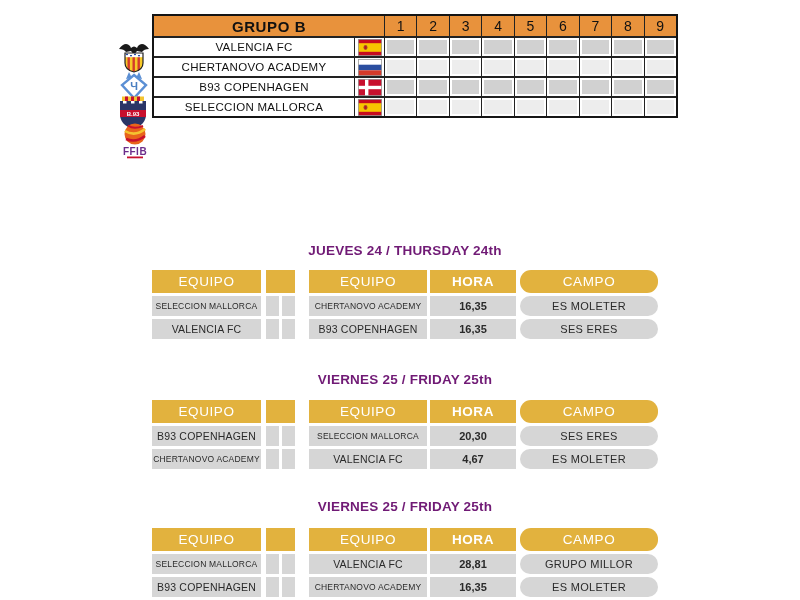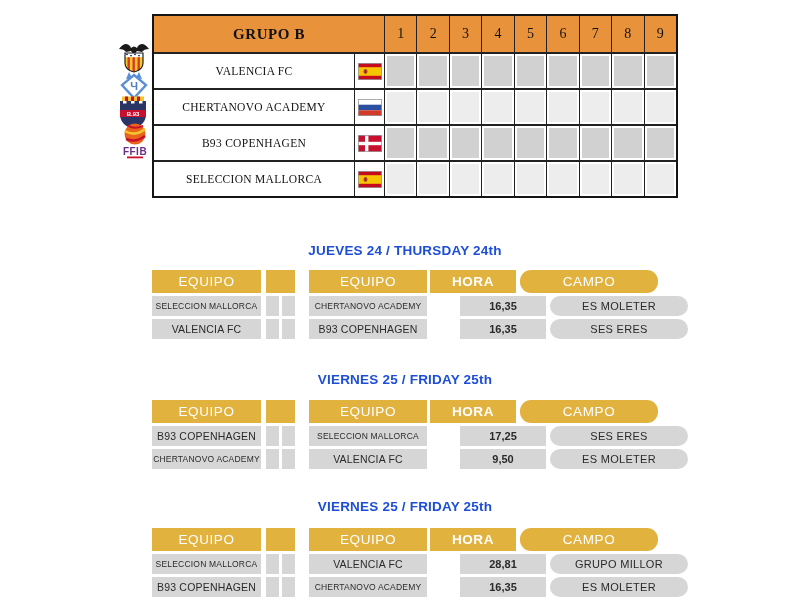--- a/index.html
+++ b/index.html
@@ -7,21 +7,21 @@
   .page {
     position:relative; width:800px; height:600px; background:#ffffff;
     font-family:"Liberation Sans", sans-serif; overflow:hidden;
   }
 
   
   .gtable {
     position:absolute; left:152px; top:14px; width:526px;
     border:2px solid #151515; background:#fff;
   }
-  .grow { display:flex; height:36px;font-family:Liberation Serif, serif; }
+  .grow { display:flex; height:20px; }
   .grow + .grow { border-top:2px solid #222; }
   .gtitle-cell {
     width:230px; flex:none; background:#E8923C; color:#111;
     font-size:15px; font-weight:bold; letter-spacing:.6px;
     display:flex; align-items:center; justify-content:center;
   }
   .gnum-h {
     flex:1; background:#E8923C; color:#111; font-size:14px;
     border-left:1.5px solid #222;
     display:flex; align-items:center; justify-content:center;
@@ -41,21 +41,21 @@
   }
   .row-dark .gcell { background:#D1D1D1; }
   .row-light .gcell { background:#EDEDED; }
 
   
   .glogo { position:absolute; display:block; }
 
   
   .sched-title {
     position:absolute; left:152px; width:506px; text-align:center;
-    font-size:13.5px; font-weight:bold; color:#1d4ed8; letter-spacing:.2px;
+    font-size:13.5px; font-weight:bold; color:#701a75; letter-spacing:.2px;
   }
   .stable { position:absolute; left:152px; width:506px; }
   .shrow, .sdrow { display:flex; }
   .shrow { height:23px; margin-bottom:3px; }
   .sdrow { height:20px; margin-bottom:3px; }
   .shead {
     background:#E2B23E; color:#ffffff; font-size:13.5px; letter-spacing:.6px;
     display:flex; align-items:center; justify-content:center;
   }
   .scell {
@@ -63,21 +63,21 @@
     display:flex; align-items:center; justify-content:center;
   }
   .c-home  { width:109px; margin-right:5px; flex:none; }
   .c-nh    { width:29px;  margin-right:14px; flex:none; }
   .c-n1    { width:13px;  margin-right:3px; flex:none; }
   .c-n2    { width:13px;  margin-right:14px; flex:none; }
   .c-away  { width:118px; margin-right:3px; flex:none; }
   .c-time  { width:86px;  margin-right:4px; flex:none;font-weight:bold; }
   .c-field { width:138px; flex:none;border-radius:11px; }
   .scell.team  { font-size:10.5px; letter-spacing:.2px; }
-  .scell.time  { font-size:11px;margin-left:30px; }
+  .scell.time  { font-size:11px; }
   .scell.field { font-size:11px; letter-spacing:.3px;text-align:right; }
 
   svg text { font-family:"Liberation Sans", sans-serif; }
 </style>
 </head>
 <body>
 
 <div class="page">
 
   <svg class="glogo" style="left:117px; top:41px;" width="34" height="32" viewBox="0 0 34 32">
@@ -265,29 +265,29 @@
       <div class="shead c-nh"></div>
       <div class="shead c-away">EQUIPO</div>
       <div class="shead c-time">HORA</div>
       <div class="shead c-field">CAMPO</div>
     </div>
     <div class="sdrow">
       <div class="scell team c-home">B93 COPENHAGEN</div>
       <div class="scell c-n1"></div>
       <div class="scell c-n2"></div>
       <div class="scell team c-away" style="font-size: 8.5px;">SELECCION MALLORCA</div>
-      <div class="scell time c-time">17,25</div>
+      <div class="scell time c-time">20,30</div>
       <div class="scell field c-field">SES ERES</div>
     </div>
     <div class="sdrow">
       <div class="scell team c-home" style="font-size: 8.5px;">CHERTANOVO ACADEMY</div>
       <div class="scell c-n1"></div>
       <div class="scell c-n2"></div>
       <div class="scell team c-away">VALENCIA FC</div>
-      <div class="scell time c-time">9,50</div>
+      <div class="scell time c-time">4,67</div>
       <div class="scell field c-field">ES MOLETER</div>
     </div>
   </div>
 
   <div class="sched-title" style="top:499px;">VIERNES 25 / FRIDAY 25th</div>
   <div class="stable" style="top:528px;">
     <div class="shrow">
       <div class="shead c-home">EQUIPO</div>
       <div class="shead c-nh"></div>
       <div class="shead c-away">EQUIPO</div>

